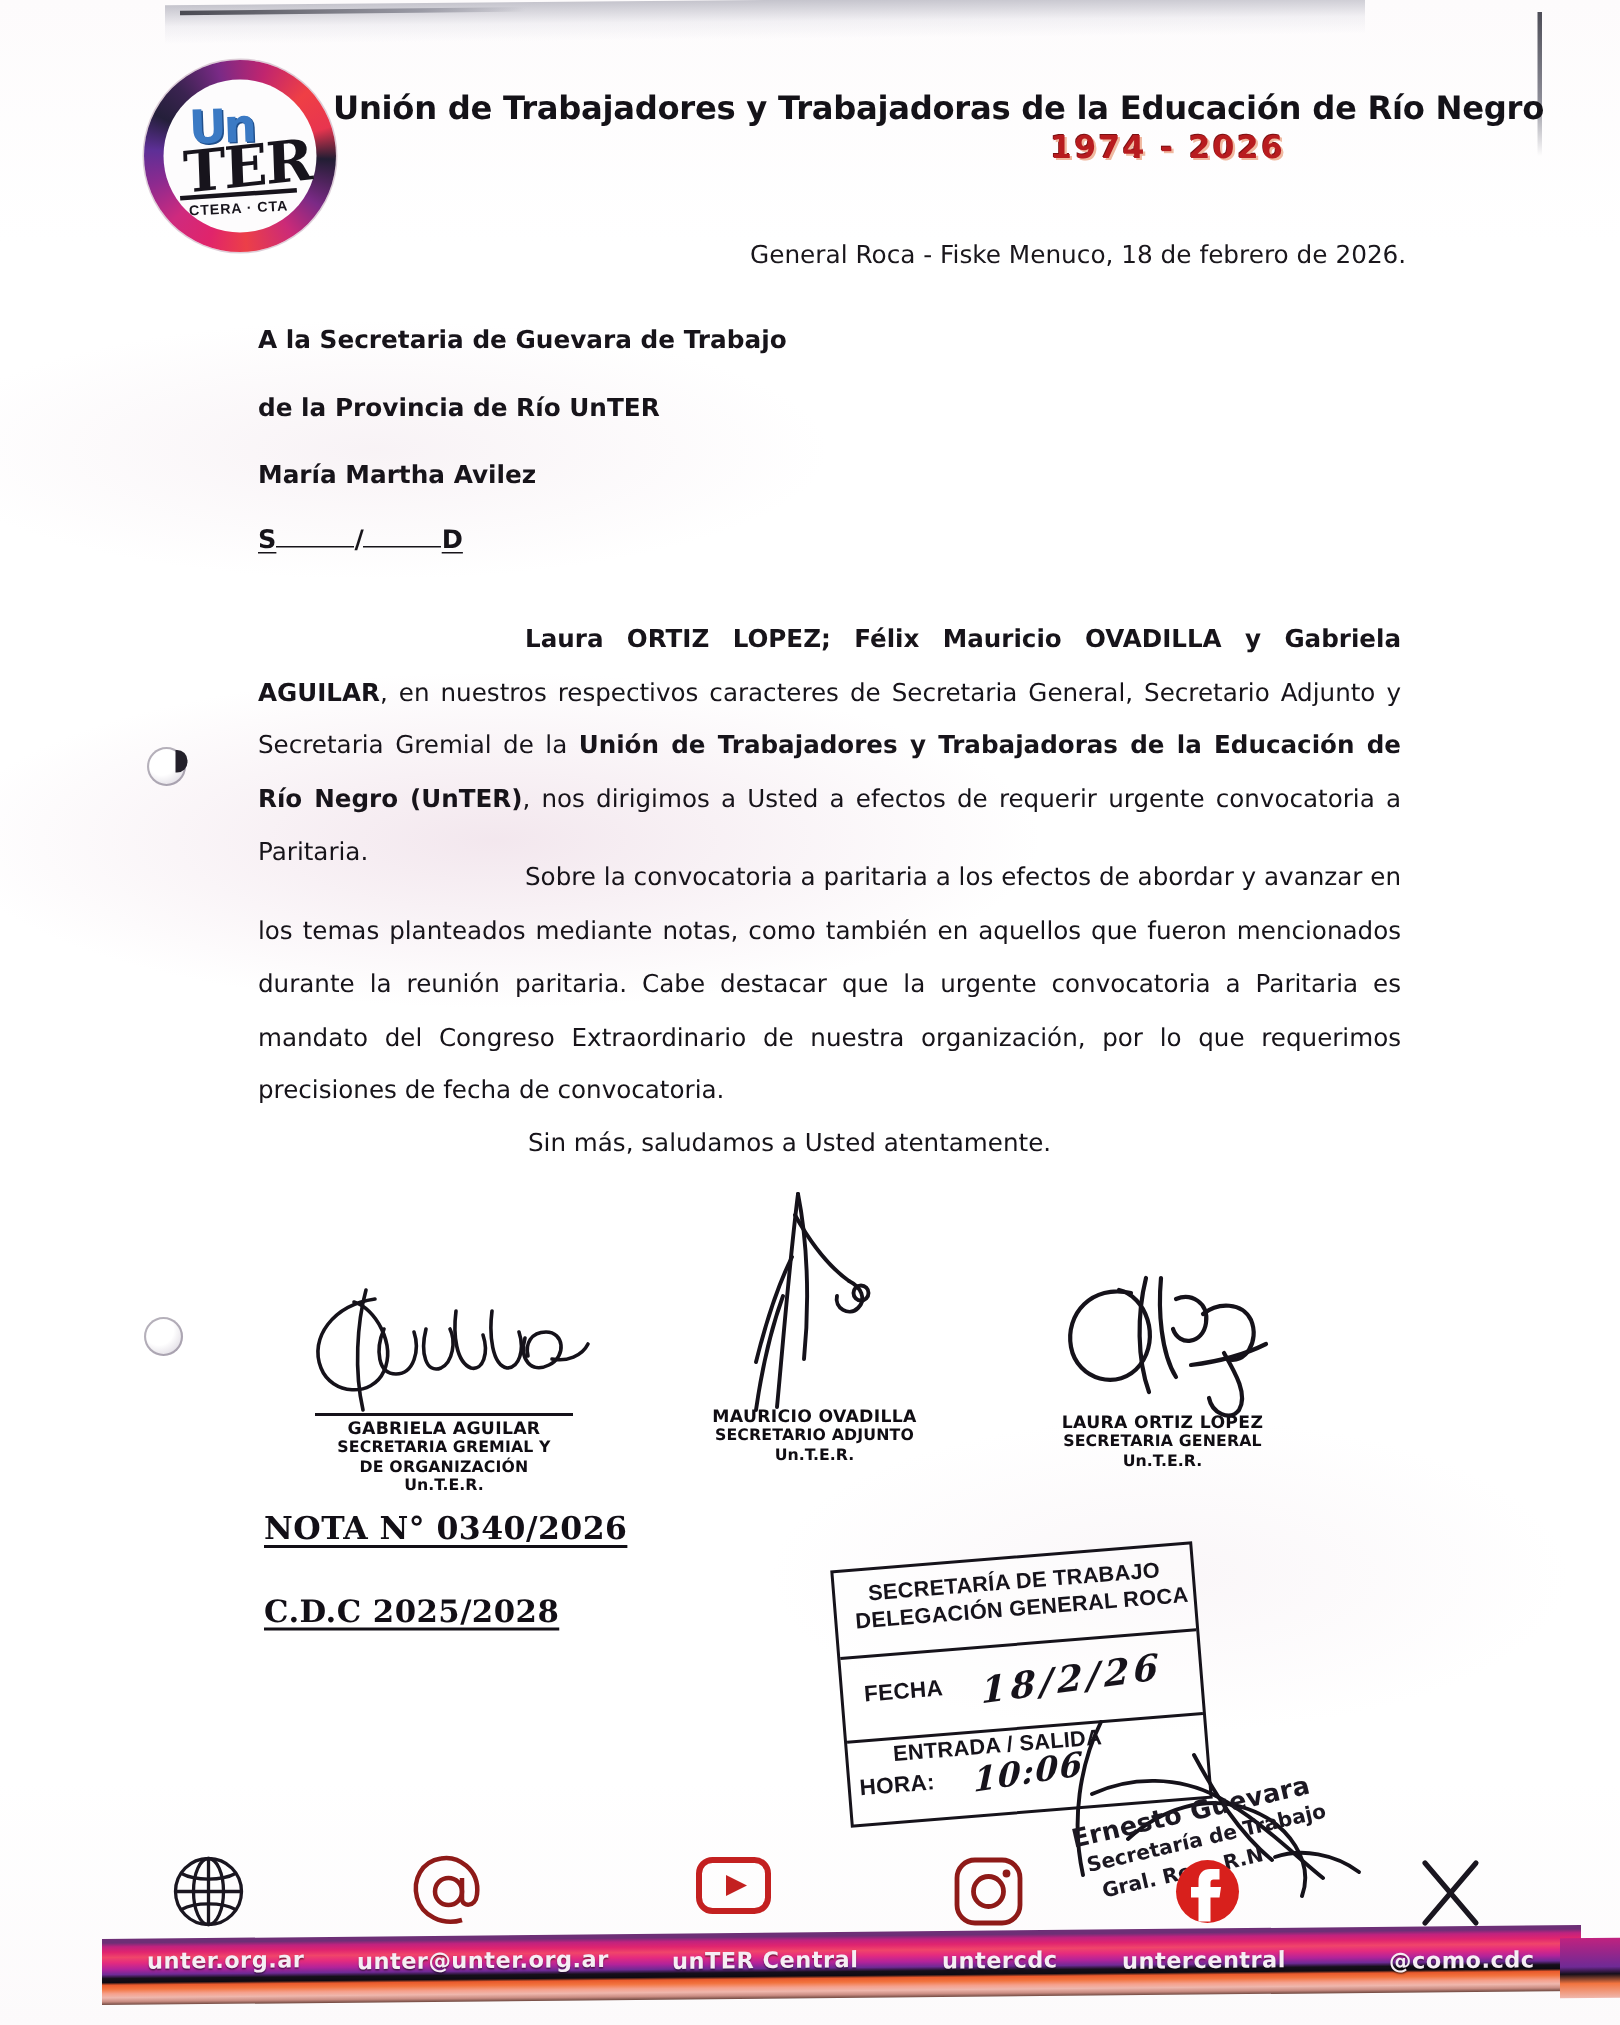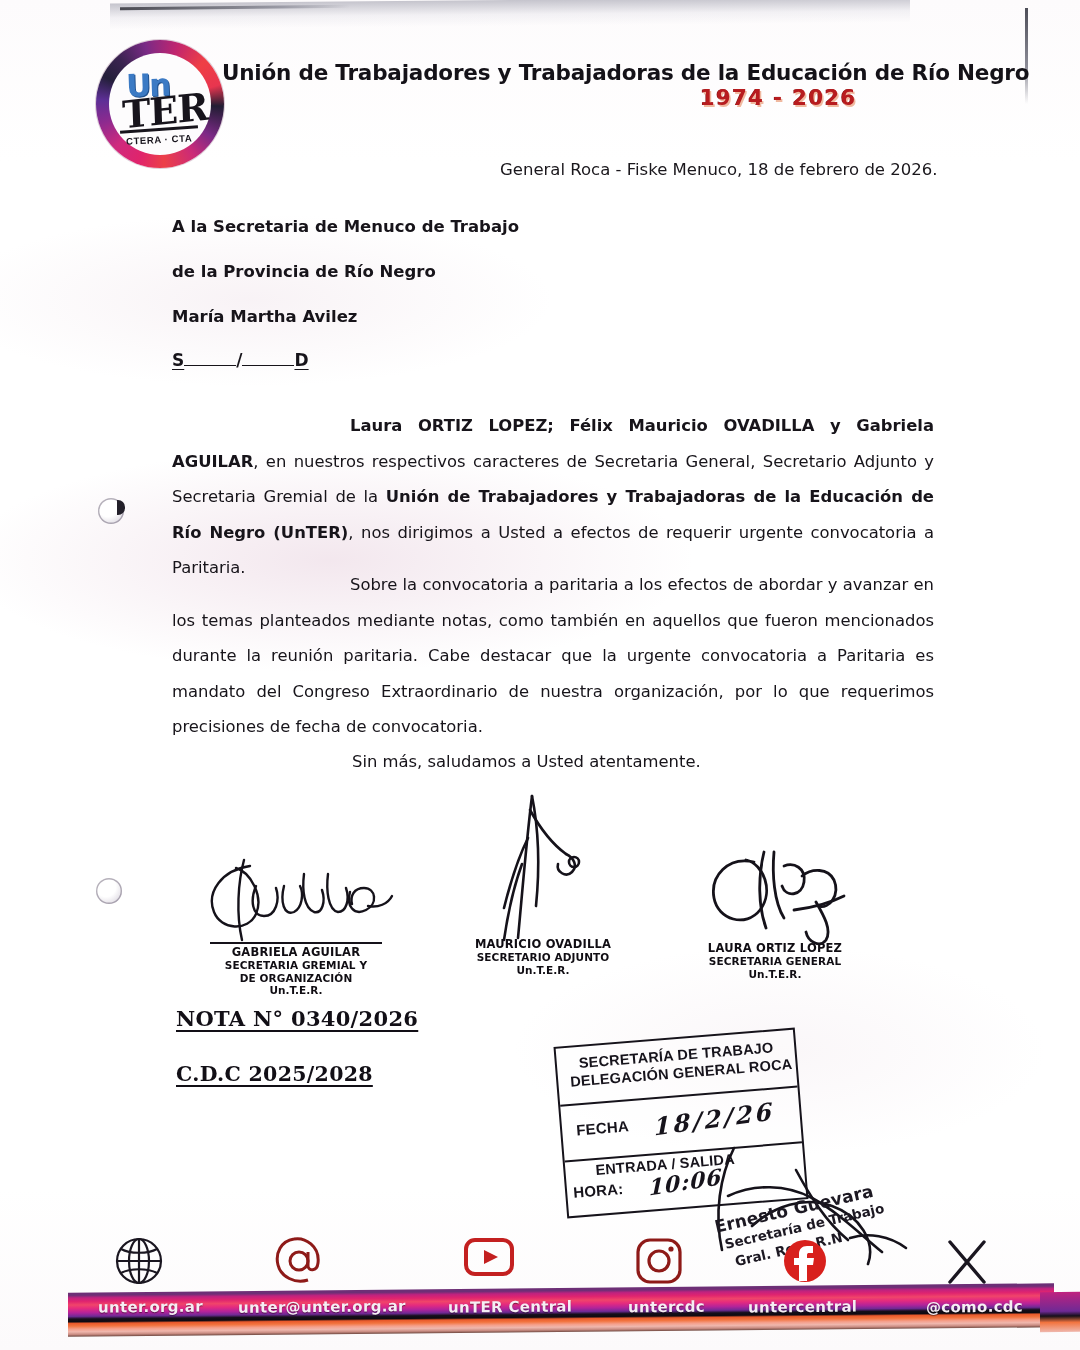--- a/index.html
+++ b/index.html
@@ -310,22 +310,22 @@
 
     <div class="lh-title">Unión de Trabajadores y Trabajadoras de la Educación de Río Negro</div>
     <div class="lh-years">1974 - 2026</div>
 
   </div>
 
   <div class="doc-text">
 
     <div class="date-line">General Roca - Fiske Menuco, 18 de febrero de 2026.</div>
 
-    <div class="addr addr1">A la Secretaria de Menuco de Trabajo</div>
-    <div class="addr addr2">de la Provincia de Río Negro</div>
+    <div class="addr addr1">A la Secretaria de Guevara de Trabajo</div>
+    <div class="addr addr2">de la Provincia de Río UnTER</div>
     <div class="addr addr3">María Martha Avilez</div>
 
     <div class="sd">
       <span class="u">S</span><span class="gap"></span><span>/</span><span class="gap"></span><span class="u">D</span>
     </div>
 
     <p class="para p1"><span class="ind"></span><b>Laura ORTIZ LOPEZ; Félix Mauricio OVADILLA y Gabriela AGUILAR</b><span>, en nuestros respectivos caracteres de Secretaria General, Secretario Adjunto y Secretaria Gremial de la </span><b>Unión de Trabajadores y Trabajadoras de la Educación de Río Negro (UnTER)</b><span>, nos dirigimos a Usted a efectos de requerir urgente convocatoria a Paritaria.</span></p>
 
     <p class="para p2"><span class="ind"></span><span>Sobre la convocatoria a paritaria a los efectos de abordar y avanzar en los temas planteados mediante notas, como también en aquellos que fueron mencionados durante la reunión paritaria. Cabe destacar que la urgente convocatoria a Paritaria es mandato del Congreso Extraordinario de nuestra organización, por lo que requerimos precisiones de fecha de convocatoria.</span></p>
 

